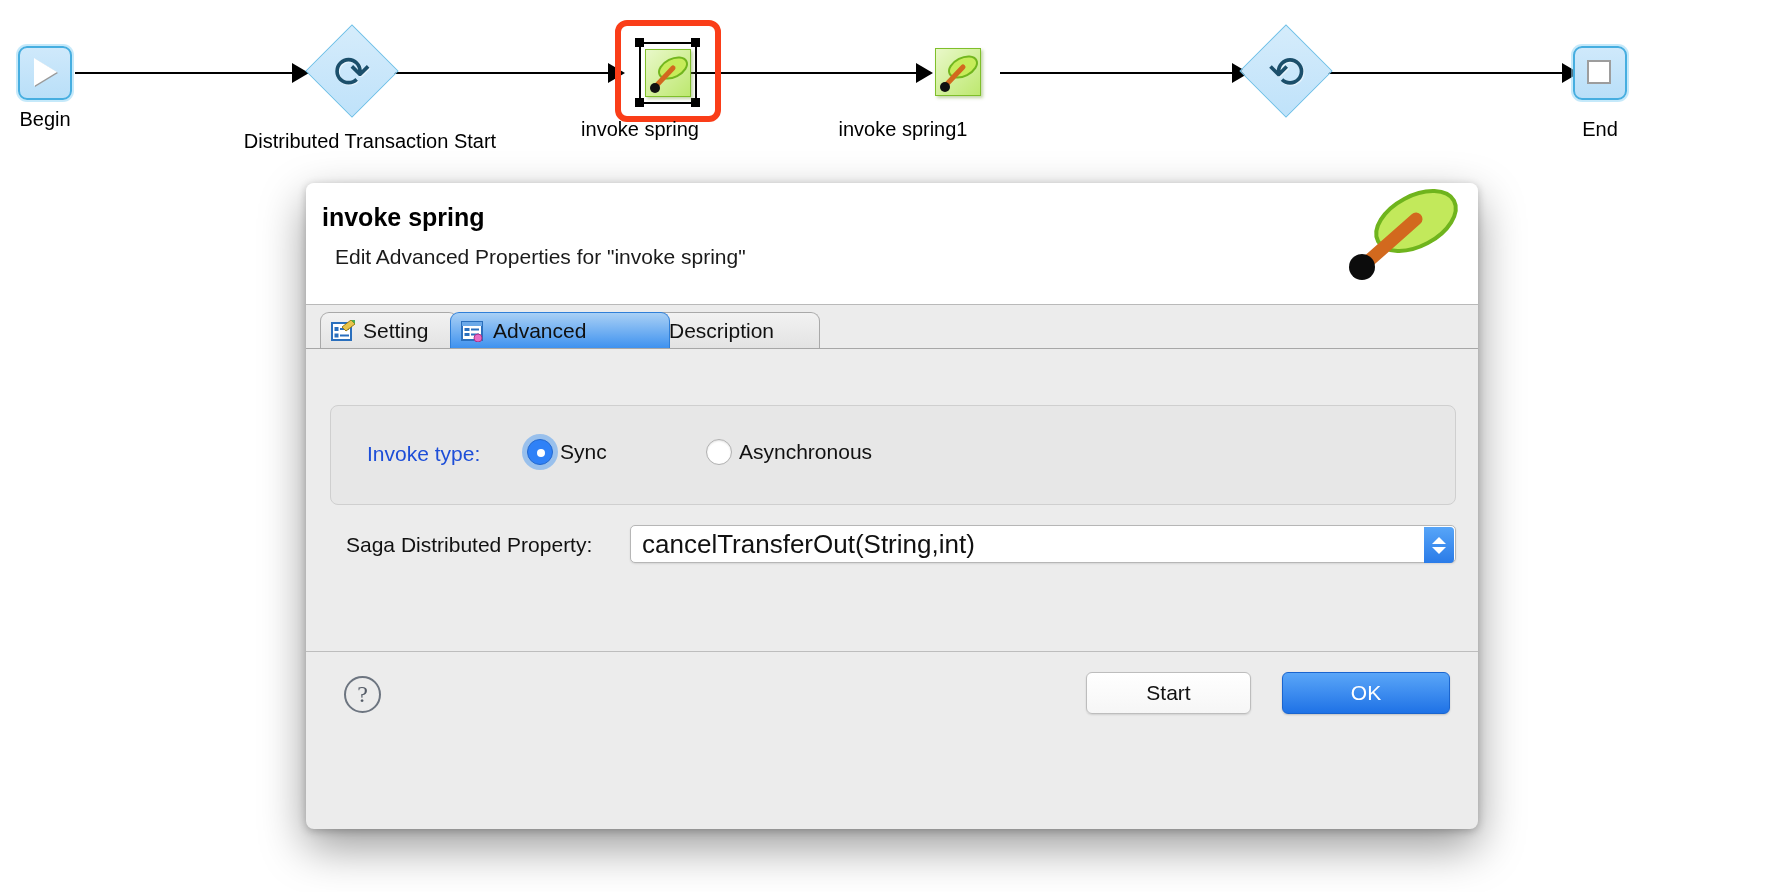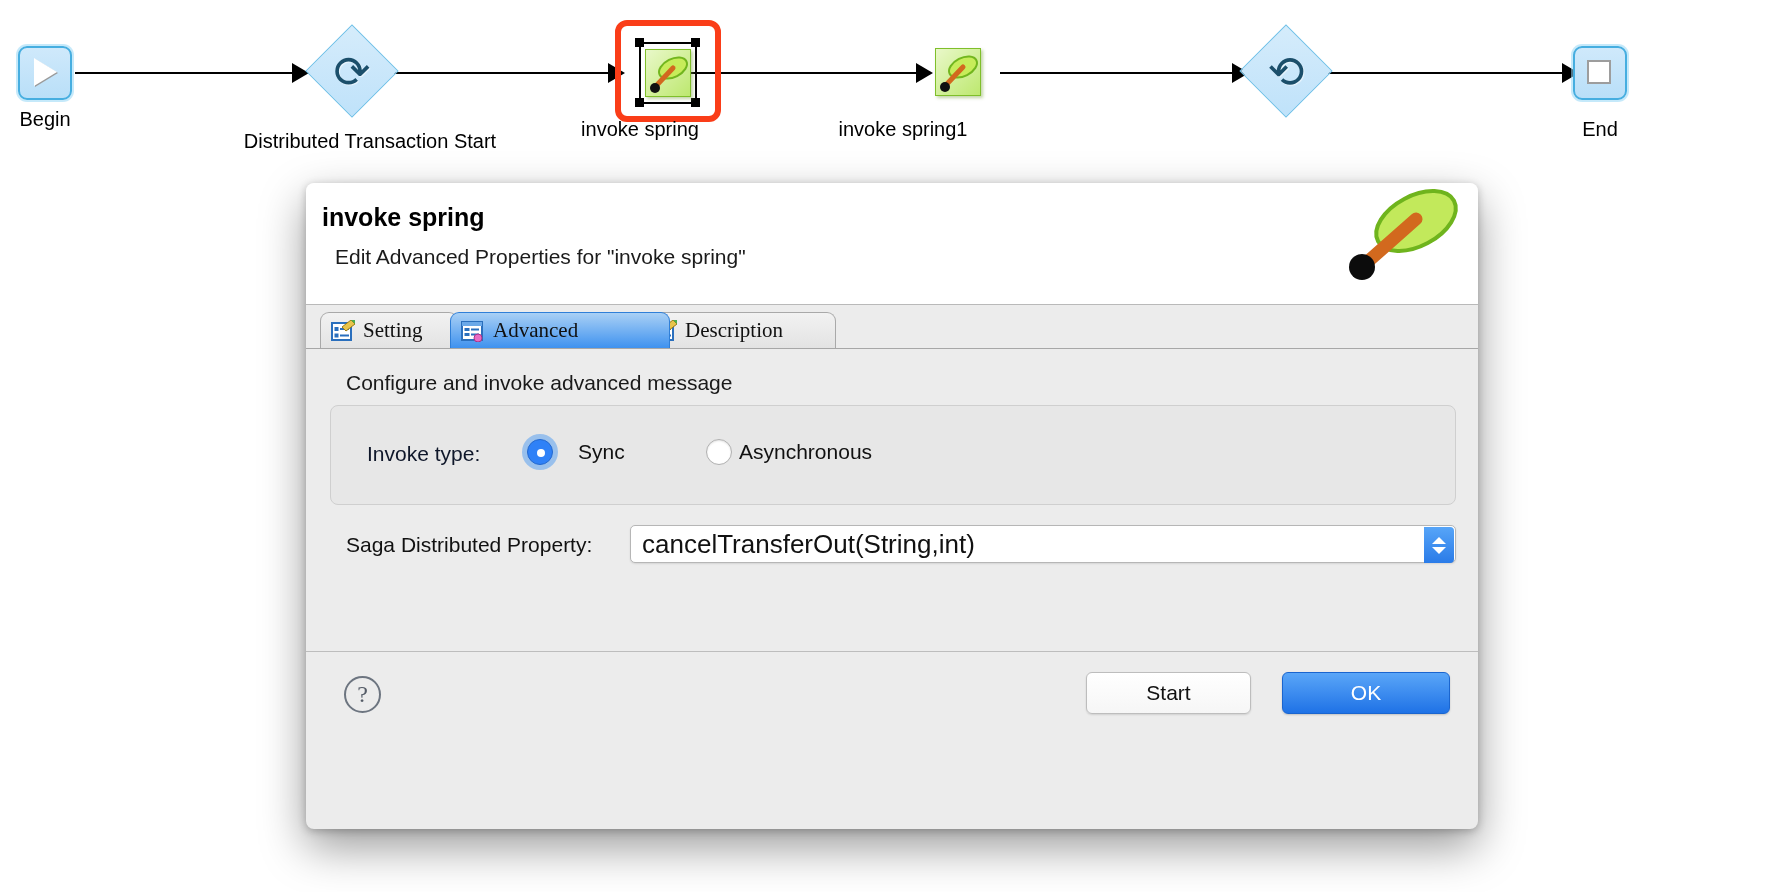--- a/index.html
+++ b/index.html
@@ -82,31 +82,31 @@
   #dlg-heading { position:absolute; left:16px; top:20px; font-size:25px; font-weight:bold; color:#000; }
   #dlg-subheading { position:absolute; left:29px; top:62px; font-size:21px; color:#1b1b1b; }
   #spring-logo { position:absolute; right:10px; top:-6px; width:130px; height:118px; }
 
   
   #tabstrip { position:relative; height:44px; background:#ececec;
       border-bottom:1px solid #a7a7a7; }
   .tab { position:absolute; bottom:0; height:36px; display:flex; align-items:center;
       padding:0 14px 0 10px; font-size:21px; color:#111;
       border:1px solid #a9a9a9; border-bottom:none;
-      border-radius:9px 9px 0 0; background:linear-gradient(180deg,#f2f2f2 0%,#e3e3e3 100%);font-family:Liberation Serif, serif; }
+      border-radius:9px 9px 0 0; background:linear-gradient(180deg,#f2f2f2 0%,#e3e3e3 100%); }
   .tab.active { background:linear-gradient(180deg,#a9d0f5 0%,#3f92ef 100%);
       border-color:#2f7fd8; color:#101010; z-index:3; }
   .tab-ico { width:24px;height:22px; margin-right:8px; position:relative; flex:0 0 auto; }
 
   
   #tabbody { position:relative; height:302px; background:#ececec; }
   #section-label { position:absolute; left:40px; top:22px; font-size:21px; color:#1a1a1a; }
   #group-box { position:absolute; left:24px; top:56px; right:22px; height:100px;
       background:#e7e7e7; border:1px solid #cfcfcf; border-radius:8px; }
-  #invoke-type-label { position:absolute; left:36px; top:36px; font-size:21px; color:#0f172a; }
+  #invoke-type-label { position:absolute; left:36px; top:36px; font-size:21px; color:#1d4ed8; }
 
   .radio-item { position:absolute; top:33px; display:flex; align-items:center; }
   .radio-dot { width:26px;height:26px;border-radius:50%; position:relative; flex:0 0 auto; }
   .radio-dot.on { background:#2f81f7; border:1px solid #2268cf;
       box-shadow:0 0 0 5px rgba(90,160,240,.55); }
   .radio-dot.on::after { content:""; position:absolute; left:9px; top:9px;
       width:8px;height:8px;border-radius:50%;background:#fff; }
   .radio-dot.off { background:#fff; border:1px solid #b0b0b0;
       box-shadow:inset 0 1px 2px rgba(0,0,0,.12); }
   .radio-text { font-size:21px; color:#111; margin-left:7px; }
@@ -266,43 +266,42 @@
             <rect x="3.5" y="8" width="5" height="3" fill="#2a6fbd"></rect>
             <rect x="10" y="8.5" width="8" height="2" fill="#2a6fbd"></rect>
             <rect x="3.5" y="13" width="5" height="3" fill="#2a6fbd"></rect>
             <rect x="10" y="13.5" width="8" height="2" fill="#2a6fbd"></rect>
             <circle cx="17" cy="18" r="4" fill="#e86cc4" stroke="#a8338a" stroke-width="1"></circle>
           </svg>
         </span>
         <span>Advanced</span>
       </div>
 
-      <div class="tab" style="left:336px; width:194px;text-align:right;">
+      <div class="tab" style="left:320px; width:194px;text-align:right;">
         <span class="tab-ico">
           <svg width="24" height="22" viewBox="0 0 24 22">
             <rect x="1" y="3" width="19" height="17" fill="#fff" stroke="#2a6fbd" stroke-width="2"></rect>
             <rect x="3.5" y="7" width="4" height="4" fill="#2a6fbd"></rect>
             <rect x="9" y="8" width="9" height="2" fill="#2a6fbd"></rect>
             <rect x="3.5" y="13.5" width="4" height="4" fill="#2a6fbd"></rect>
             <rect x="9" y="14.5" width="9" height="2" fill="#2a6fbd"></rect>
             <path d="M11 7 L20 0 L24 4 L15 11 Z" fill="#e8c44a" stroke="#9c7a14" stroke-width="1"></path>
             <path d="M20 0 L24 4 L24 0 Z" fill="#4caf50"></path>
           </svg>
         </span>
         <span>Description</span>
       </div>
     </div>
 
     <div id="tabbody">
-      <div id="section-label">Configure and invoke advanced message</div>
 
       <div id="group-box">
         <div id="invoke-type-label">Invoke type:</div>
 
-        <div class="radio-item" style="left:196px;gap:18px;">
+        <div class="radio-item" style="left:196px;">
           <span class="radio-dot on"></span>
           <span class="radio-text">Sync</span>
         </div>
 
         <div class="radio-item" style="left:375px;">
           <span class="radio-dot off"></span>
           <span class="radio-text">Asynchronous</span>
         </div>
       </div>
 

